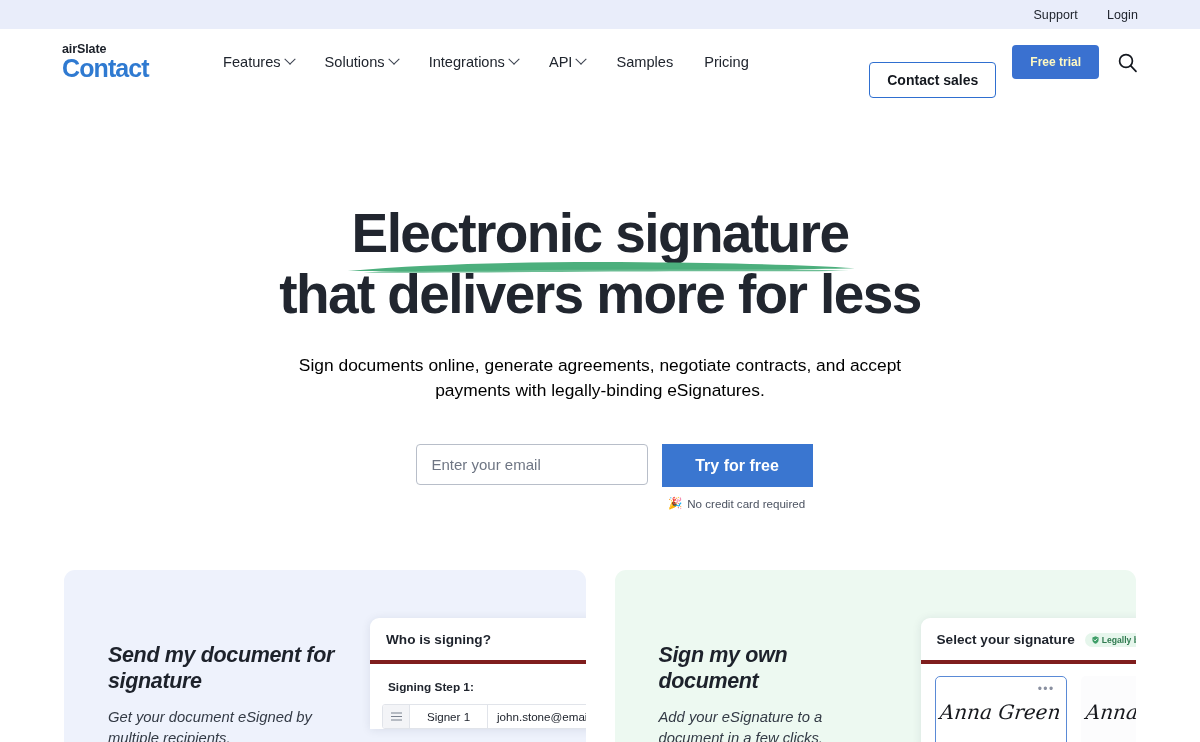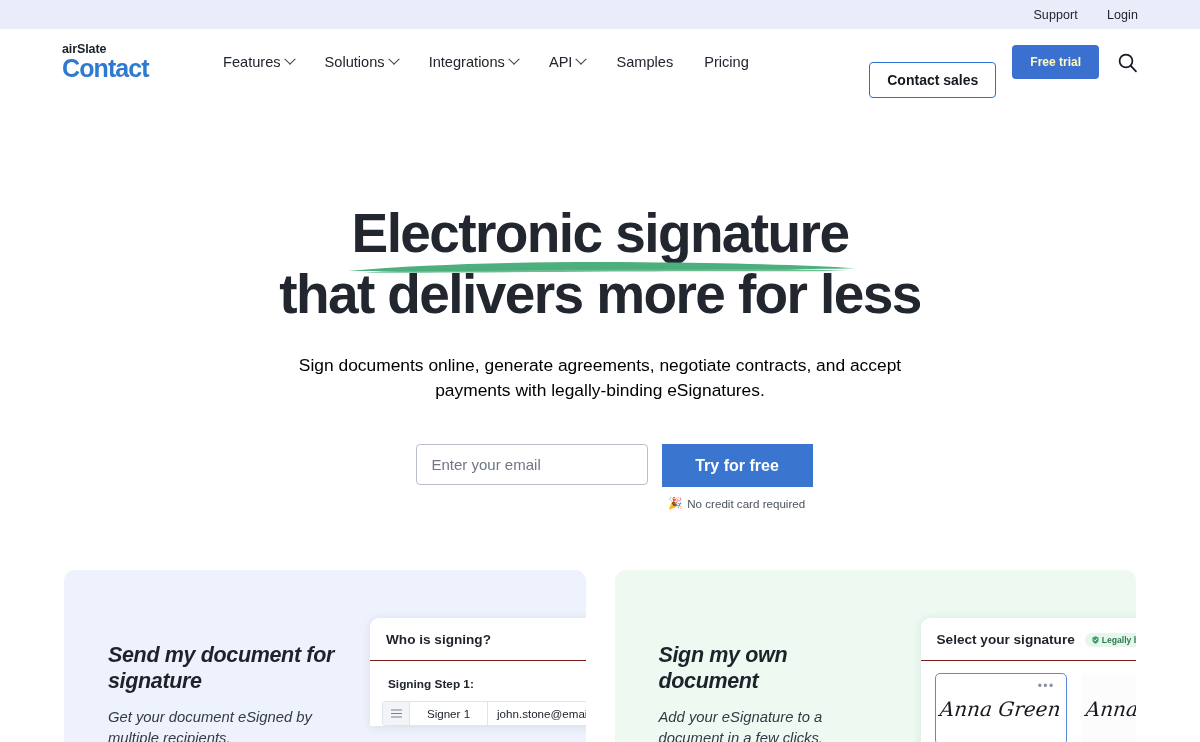--- a/index.html
+++ b/index.html
@@ -146,21 +146,21 @@
 
   
   .mock {
     position: absolute; left: 306px; top: 48px;
     width: 300px; background: #fff;
     border-radius: 9px 9px 0 0;
     box-shadow: 0 1px 10px rgba(28,40,70,.10);
   }
   .mock-head {
     display: flex; align-items: center; gap: 10px;
-    padding: 14px 16px 13px; border-bottom: 1px solid #7f1d1d;
+    padding: 14px 16px 13px; border-bottom: 4px solid #7f1d1d;
   }
   .mock-title { font-size: 13.6px; font-weight: bold; color: #1d222b; white-space: nowrap; }
   .badge {
     display: inline-flex; align-items: center; gap: 3px;
     background: #e6f6ec; color: #2f7a4f;
     border-radius: 10px; padding: 2px 7px;
     font-size: 8.6px; font-weight: bold; white-space: nowrap;
   }
   .mock-body { padding: 11px 12px 0; }
   .step-label {

